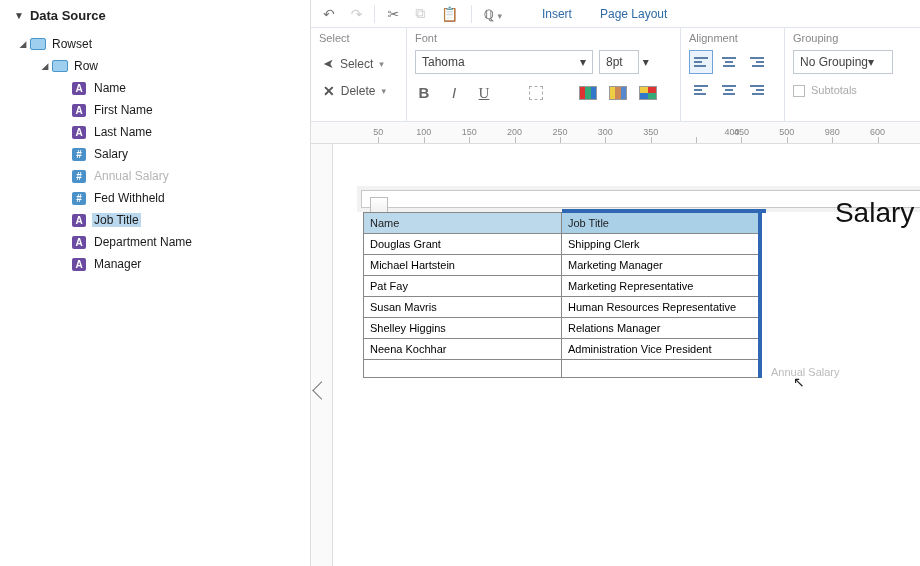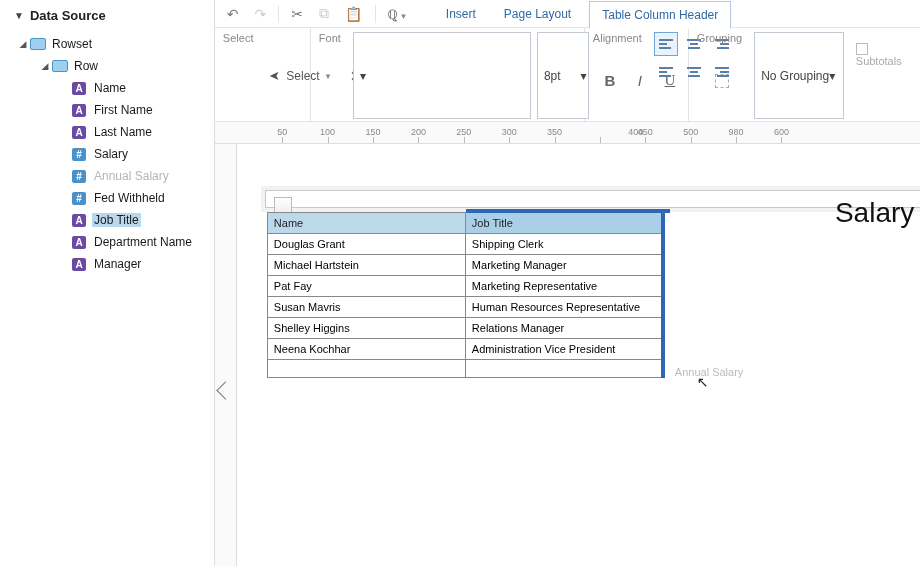--- a/index.html
+++ b/index.html
@@ -24,30 +24,30 @@
 
   .main { flex:1; display:flex; flex-direction:column; position:relative; }
   .toolbar { display:flex; align-items:center; border-bottom:1px solid #e0e4eb; height:28px; padding-left:8px; gap:8px; }
   .tb-btn { font-size:14px; color:#777; padding:2px 4px; cursor:pointer; }
   .tb-sep { width:1px; height:18px; background:#e0e4eb; }
   .tb-link { font-size:12px; color:#2f6aa5; padding:6px 10px; cursor:pointer; }
   .tb-tab-active { font-size:12px; color:#2f6aa5; padding:6px 12px; border:1px solid #b8c8e0; border-bottom:1px solid #fff; background:#fff; position:relative; top:1px; }
   .omega { font-size:13px; color:#555; padding:2px 4px; }
 
   .ribbon { display:flex; border-bottom:1px solid #e0e4eb; height:94px; }
-  .rgroup { border-right:1px solid #e0e4eb; padding:4px 8px 2px 8px; display:flex; flex-direction:row;gap:12px; }
+  .rgroup { border-right:1px solid #e0e4eb; padding:4px 8px 2px 8px; display:flex; flex-direction:column; }
   .rgroup-title { font-size:11px; color:#888; margin-bottom:6px; }
   .rbtn { display:flex; align-items:center; gap:6px; font-size:12px; color:#555; padding:6px 4px; cursor:pointer; }
   .rbtn .caret { font-size:9px; color:#888; }
   .sel-icon { font-size:13px; transform:scaleX(-1); display:inline-block; }
   .del-icon { font-size:14px; font-weight:bold; }
   .dropdown { display:inline-flex; align-items:center; border:1px solid #c3c9d3; background:#fff; font-size:12px; color:#444; padding:4px 6px; cursor:pointer; }
   .dropdown .val { flex:1; padding-right:20px; }
   .font-dd { width:178px; }
-  .size-dd { width:52px; }
+  .size-dd { width:40px; }
   .font-row2 { display:flex; gap:12px; margin-top:10px; align-items:center; }
   .ficon { width:18px; text-align:center; font-family:'Times New Roman',serif; font-size:15px; color:#666; cursor:pointer; }
   .fU { text-decoration:underline; }
   .sw { width:14px; height:14px; border:1px solid #999; }
   .sw-dash { border:1px dashed #aaa; background:#fff; }
   .sw-multi { width:18px; height:14px; background:
     linear-gradient(90deg,#d33 0 33%,#3a7 33% 66%,#37c 66% 100%); border:1px solid #999;}
   .sw-multi2 { width:18px; height:14px; background:
     linear-gradient(90deg,#ec4 0 33%,#c85 33% 66%,#58c 66% 100%); border:1px solid #999;}
   .sw-grid { width:18px; height:14px; border:1px solid #999; background:
@@ -158,21 +158,20 @@
       <span class="tb-btn" style="color:#ccc">↷</span>
       <span class="tb-sep"></span>
       <span class="tb-btn">✂</span>
       <span class="tb-btn" style="color:#ccc">⧉</span>
       <span class="tb-btn" style="color:#ccc">📋</span>
       <span class="tb-sep"></span>
       <span class="omega">ℚ <span style="font-size:9px;color:#888">▾</span></span>
       <span style="flex:0 0 10px"></span>
       <span class="tb-link">Insert</span>
       <span class="tb-link">Page Layout</span>
-      <span class="tb-tab-active">Table Column Header</span>
     </div>
 
     <div class="ribbon">
       <div class="rgroup" style="width:96px">
         <div class="rgroup-title">Select</div>
         <div class="rbtn">
           <span class="sel-icon">➤</span>
           <span>Select</span>
           <span class="caret">▾</span>
         </div>
@@ -180,20 +179,21 @@
           <span class="del-icon">✕</span>
           <span>Delete</span>
           <span class="caret">▾</span>
         </div>
       </div>
 
       <div class="rgroup" style="width:274px">
         <div class="rgroup-title">Font</div>
         <div style="display:flex;gap:6px">
           <div class="dropdown font-dd">
+            <span class="val">Tahoma</span>
               <span class="caret">▾</span>
           </div>
           <div class="dropdown size-dd">
             <span class="val">8pt</span>
               <span class="caret">▾</span>
           </div>
         </div>
         <div class="font-row2">
           <span class="ficon"><b>B</b></span>
           <span class="ficon"><i>I</i></span>

